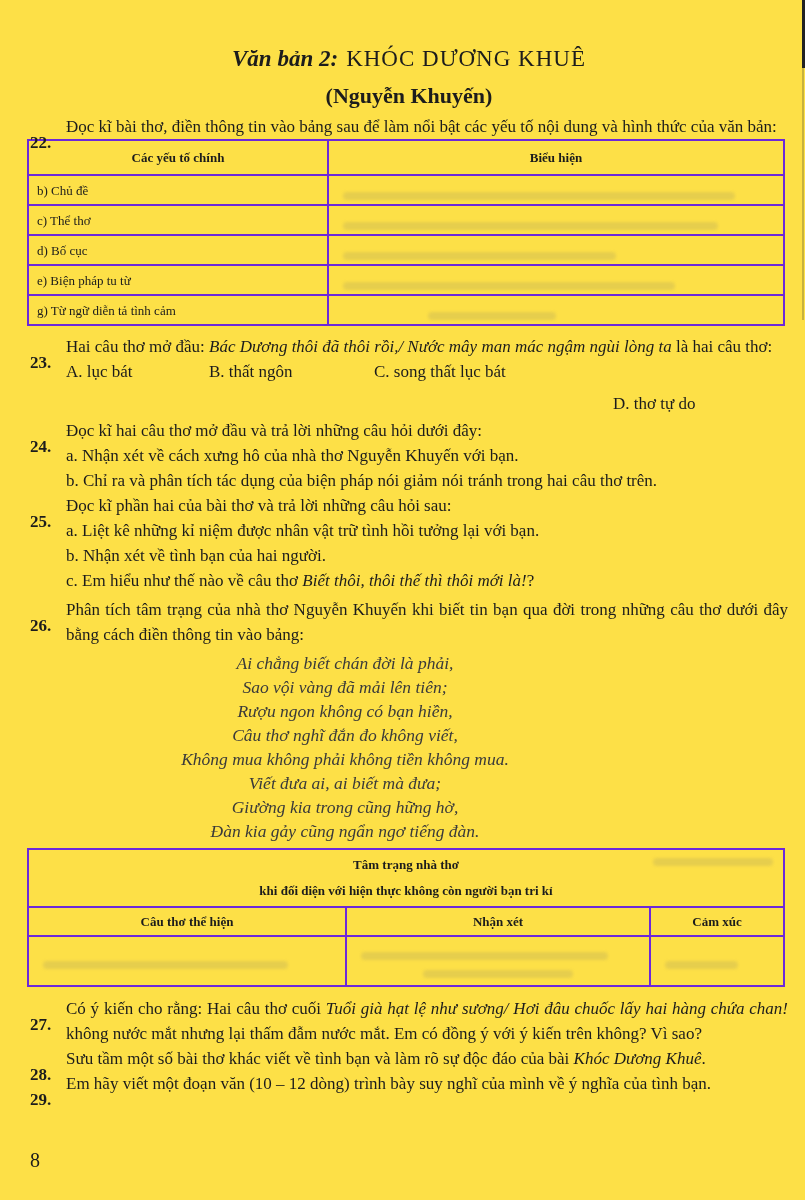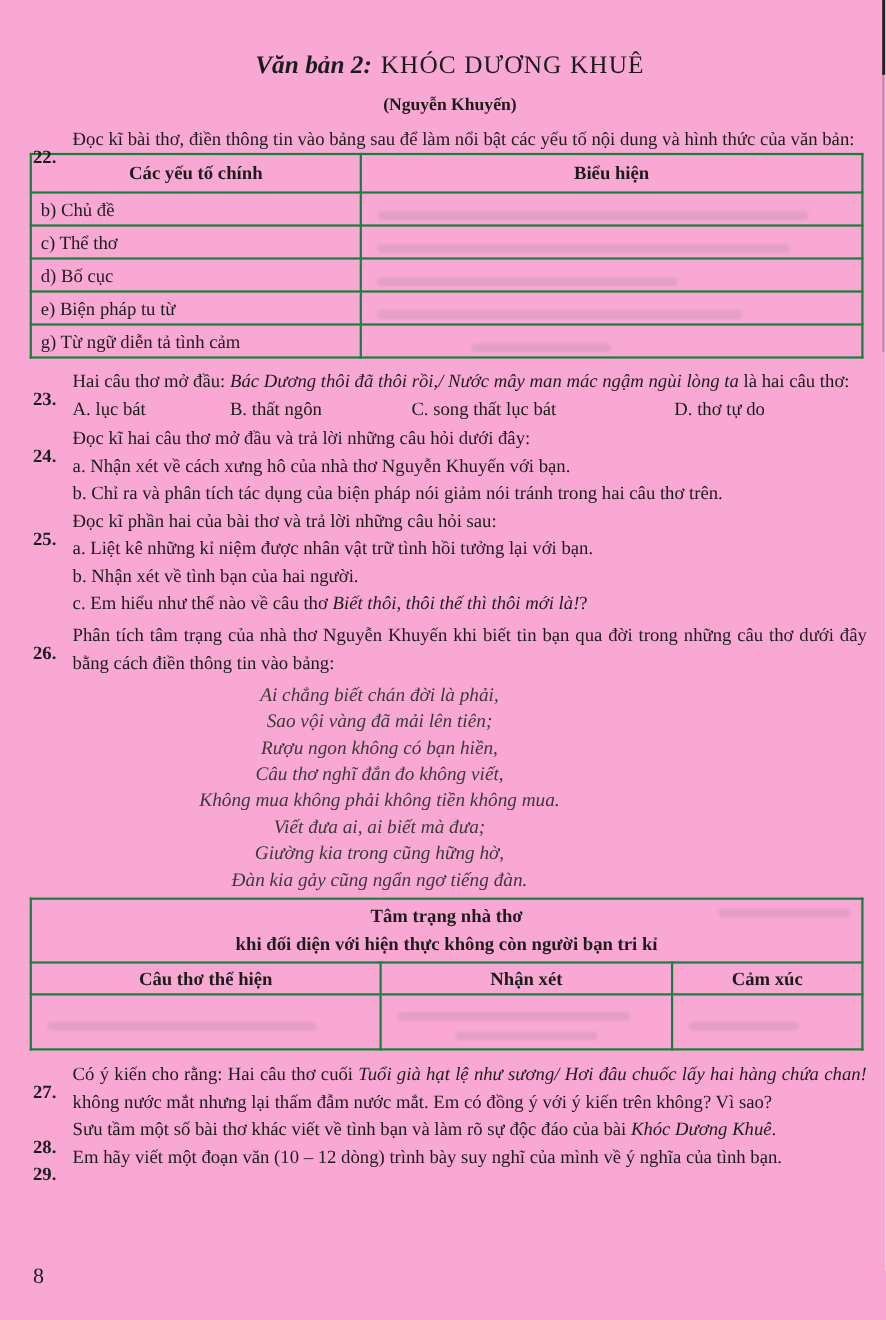--- a/index.html
+++ b/index.html
@@ -1,52 +1,52 @@
 <!DOCTYPE html>
 <html><head>
 <meta charset="utf-8">
 <style>
   * { margin:0; padding:0; box-sizing:border-box; }
   html,body { background:#e8e8e8; }
   .page {
     position:relative;
     width:805px; height:1200px;
     margin:0 auto;
-    background:#f9a8d4;
+    background:#fde047;
     font-family:"Liberation Serif","DejaVu Serif",serif;
     color:#1c1c1c;
     font-size:17px; line-height:25px;
     padding:44px 17px 0 30px;
     overflow:hidden;
   }
   
   .scan-edge { position:absolute; right:0; top:0; width:3px; height:68px; background:#222; }
   .scan-edge-faint { position:absolute; right:1px; top:60px; width:2px; height:260px; background:rgba(40,40,40,.25); }
   .smudge { height:8px; border-radius:4px; background:rgba(110,110,110,.16); filter:blur(1.5px); }
 
   
   .title-line { text-align:center; font-size:23px; line-height:30px; }
   .title-prefix { font-weight:bold; font-style:italic; margin-right:8px; }
   .title-main { letter-spacing:1px; }
-  .subtitle { text-align:center; font-weight:bold; font-size:16px; line-height:28px; margin-top:8px; }
+  .subtitle { text-align:center; font-weight:bold; font-size:22px; line-height:28px; margin-top:8px; }
 
   
   .q { position:relative; padding-left:36px; margin-top:0; text-align:justify; }
   .qnum { position:absolute; left:0; top:16px; font-weight:bold; }
   .qtext { }
   .quote-italic { font-style:italic; }
   .sub-item { padding-left:0; }
 
   
   .options { display:flex; margin-top:0; }
-  .opt0 { width:143px; } .opt1 { width:165px; } .opt2 { width:239px; } .opt3 { flex:1; }
+  .opt0 { width:143px; } .opt1 { width:165px; } .opt2 { width:239px; } .opt3 { flex:1;margin-top:32px; }
 
   
   table { border-collapse:collapse; width:758px; margin-top:0; }
-  th, td { border:2px solid #15803d; font-size:17px; vertical-align:middle; }
+  th, td { border:2px solid #6d28d9; font-size:13px; vertical-align:middle; }
   th { font-weight:bold; text-align:center; }
   .t1 { margin-left:-3px; }
   .t1 th { height:35px; }
   .t1 td { height:30px; padding-left:8px; }
   .t1 .col-key { width:300px; }
   .t1 .val-cell { padding:0 14px; }
   .t1 .val-cell .smudge { margin-top:11px; }
 
   
   .poem { width:630px; text-align:center; font-style:italic; color:#3a3a3a; font-size:17.5px; line-height:24px; margin-top:4px; }
@@ -166,21 +166,21 @@
     <tbody>
         <tr>
       <td class="span-head" colspan="3">
         <div class="head-smudge smudge"></div>
         <div>Tâm trạng nhà thơ</div>
         <div>khi đối diện với hiện thực không còn người bạn tri kỉ</div>
       </td>
     </tr>
     <tr>
       <th class="colh" style="width:318px">Câu thơ thể hiện</th>
-      <th class="colh" style="width:265px">Nhận xét</th>
+      <th class="colh" style="width:304px">Nhận xét</th>
       <th class="colh">Cảm xúc</th>
     </tr>
     <tr class="empty-row">
       <td>
             <div class="smudge" style="width:85%"></div>
           </td>
       <td>
             <div class="smudge" style="width:90%"></div>
             <div class="smudge" style="width:55%;margin:10px auto 0"></div>
           </td>

